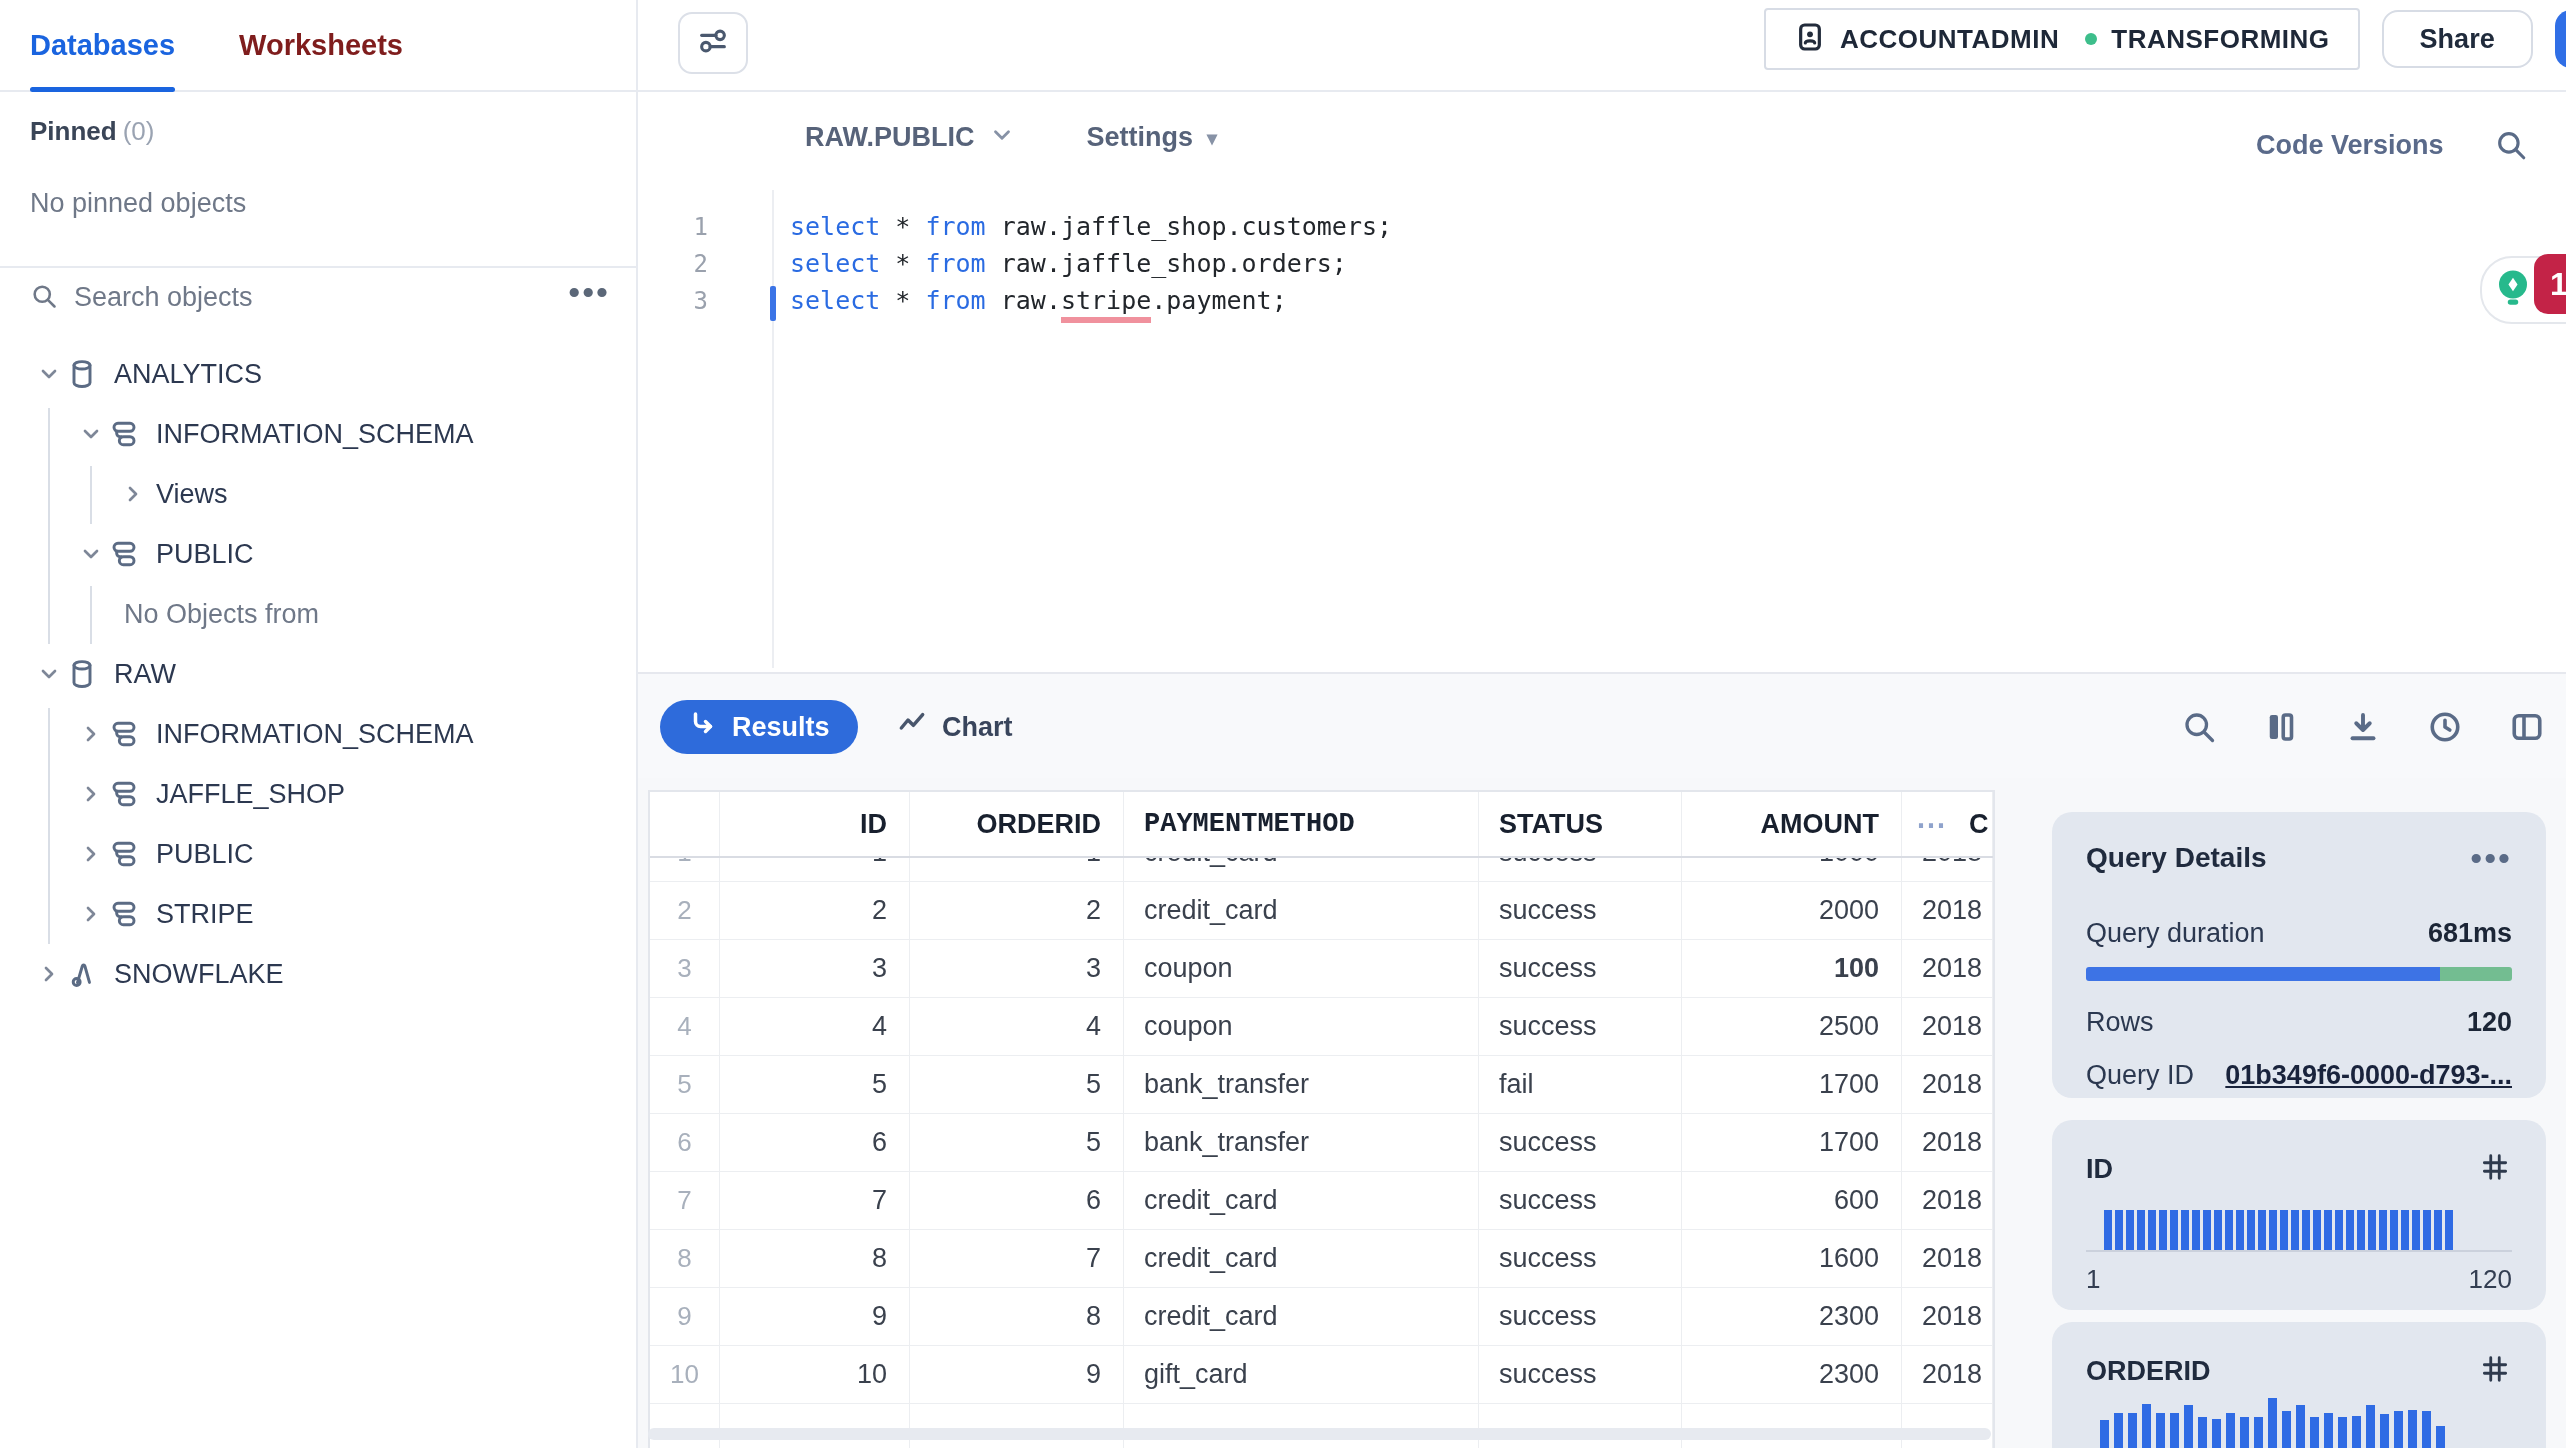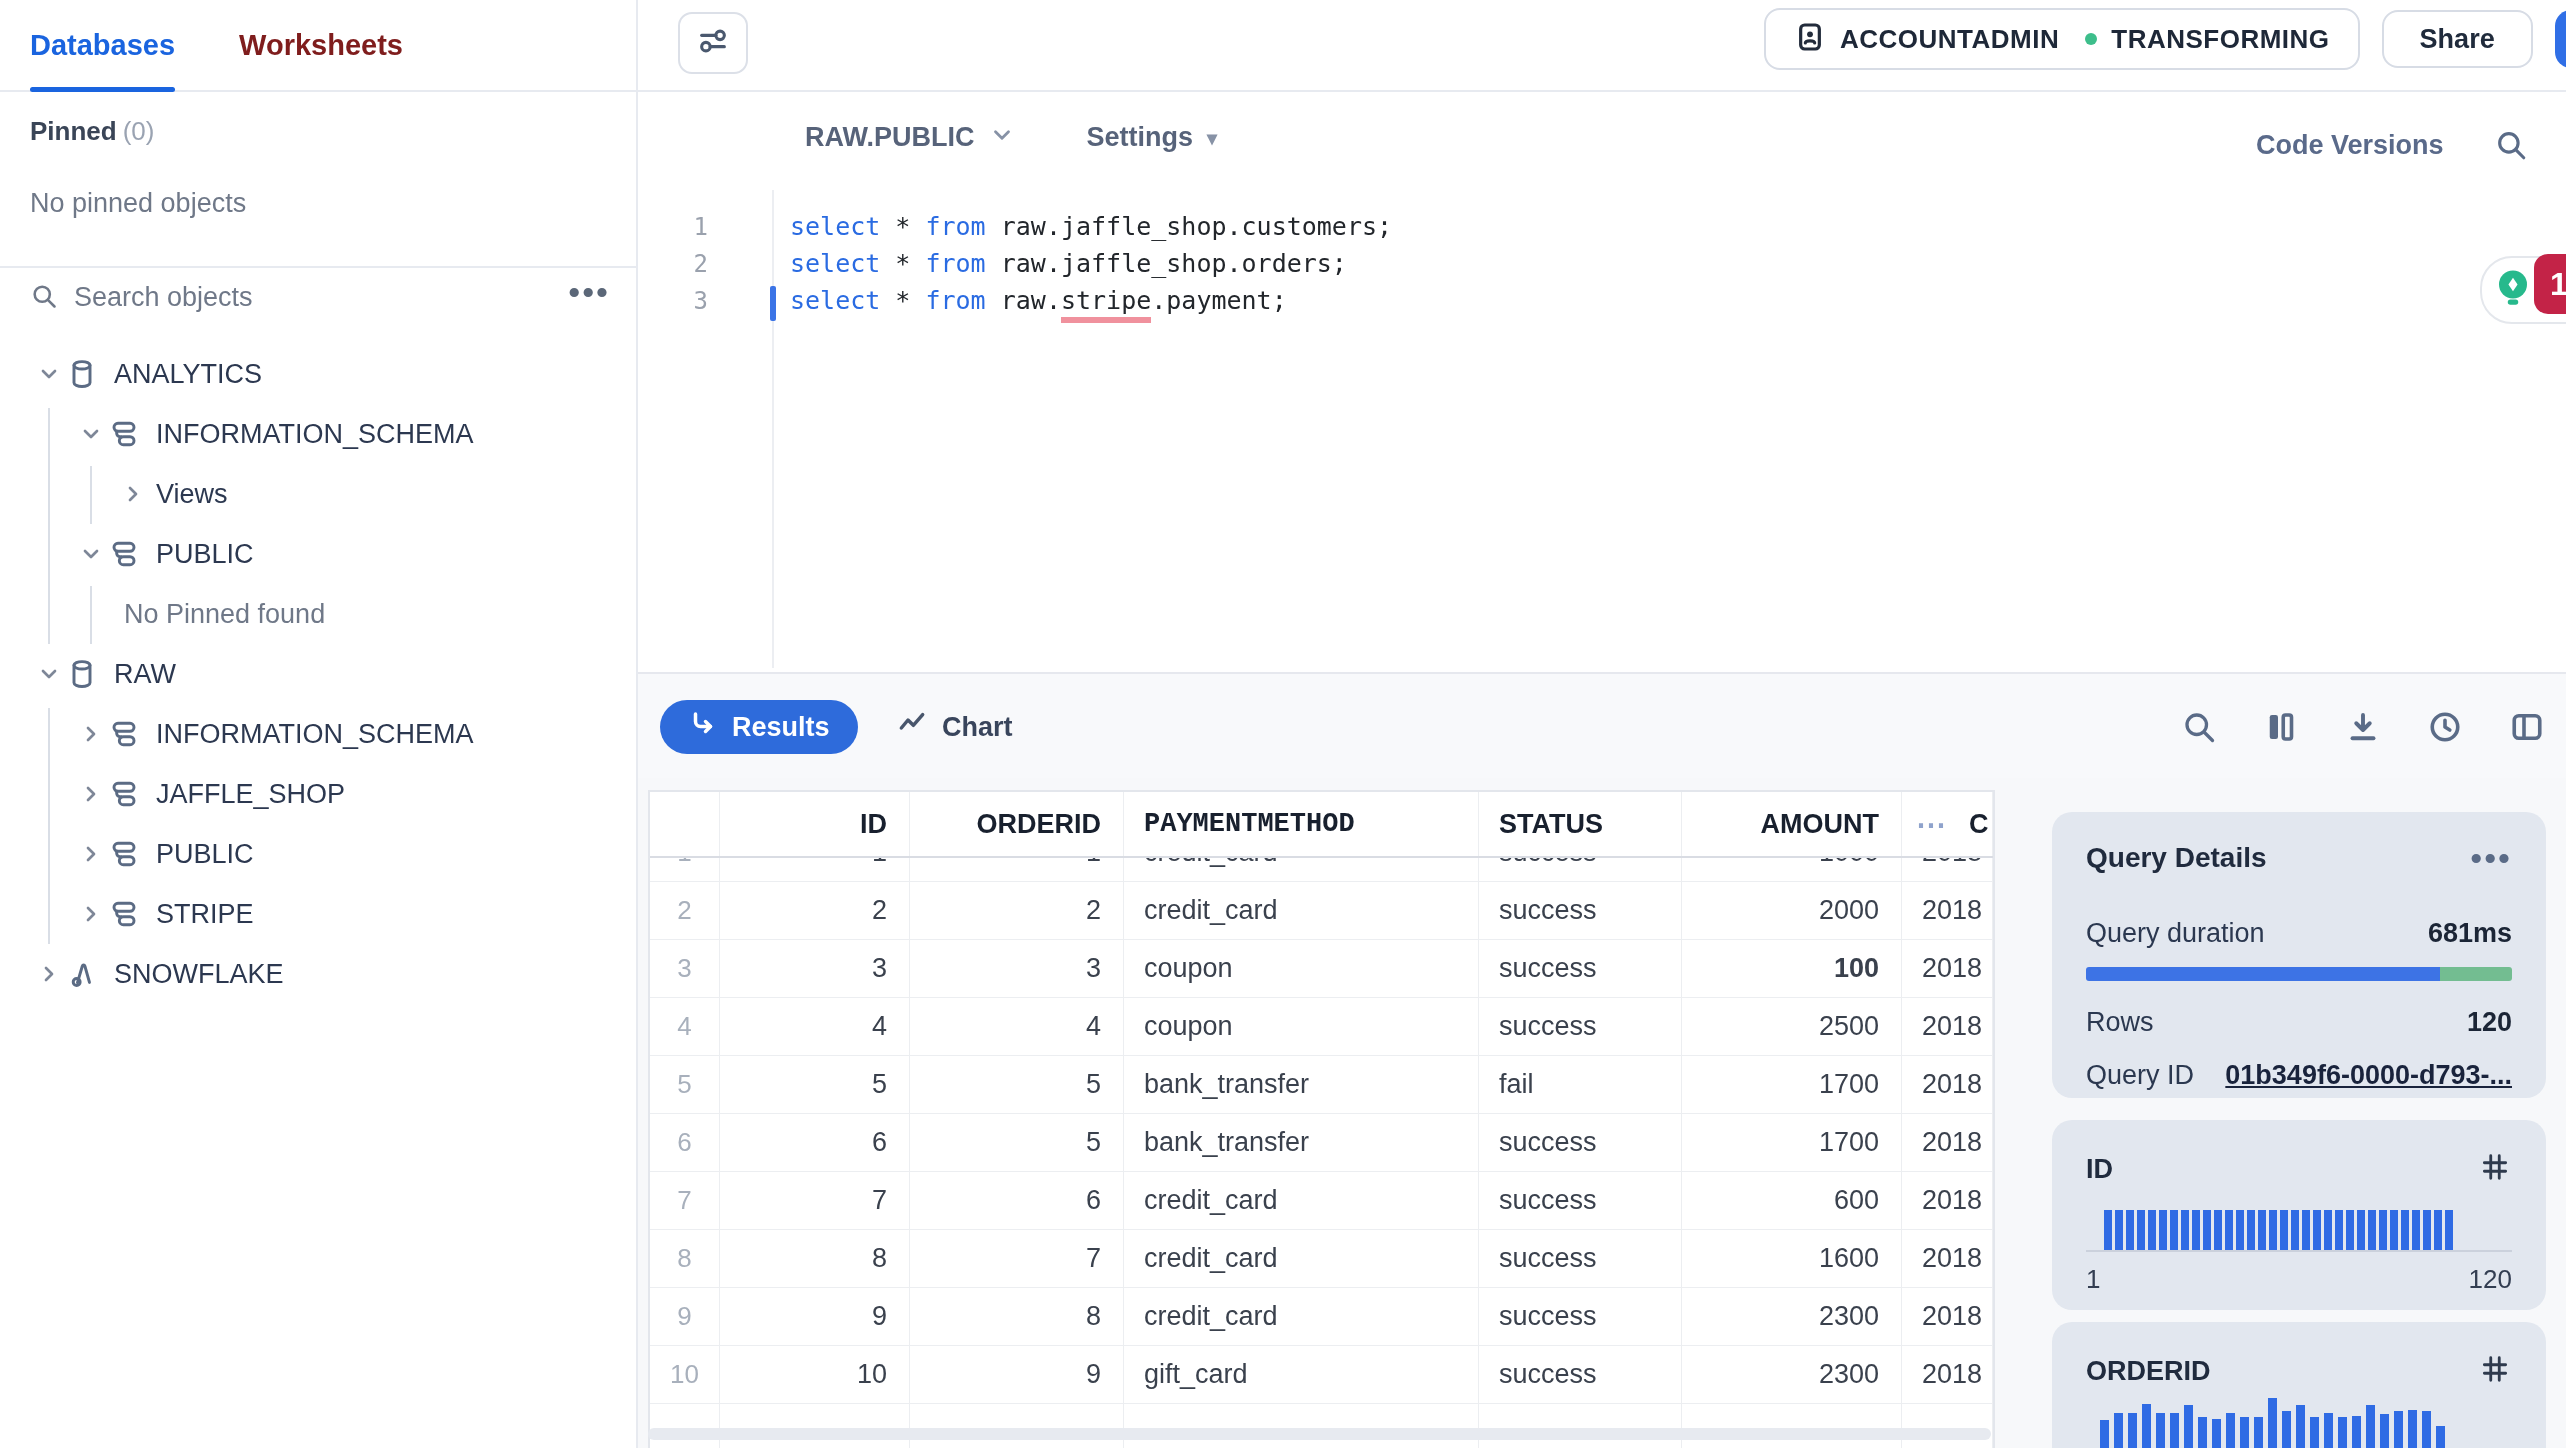--- a/index.html
+++ b/index.html
@@ -25,21 +25,21 @@
   .trow .chev.collapsed svg{transform:rotate(-90deg);}
   .trow .ticon{width:40px;height:34px;display:flex;align-items:center;flex:none;margin-left:2px;}
   .trow .tlabel{font-size:27px;font-weight:500;color:#2C3850;margin-left:8px;white-space:nowrap;}
   .trow.empty .tlabel{color:#6F7888;font-weight:400;margin-left:0;}
   .guide{position:absolute;width:2px;background:#D9DEE6;}
   
   .topbar{position:absolute;left:638px;top:0;right:0;height:90px;background:#fff;border-bottom:2px solid #E7EAF0;}
   .filter-btn{position:absolute;left:40px;top:12px;width:66px;height:58px;border:2px solid #DCE0E8;border-radius:14px;
               display:flex;align-items:center;justify-content:center;background:#fff;cursor:pointer;}
   .right-cluster{position:absolute;left:1126px;top:8px;display:flex;gap:22px;align-items:center;}
-  .role-pill{height:58px;border:2px solid #D7DCE5;border-radius:16px;display:flex;align-items:center;padding:0 28px;background:#fff;cursor:pointer;}
+  .role-pill{height:58px;border:2px solid #D7DCE5;border-radius:4px;display:flex;align-items:center;padding:0 28px;background:#fff;cursor:pointer;}
   .role-pill .lbl{font-size:26px;font-weight:600;color:#1E2838;letter-spacing:.5px;margin-left:14px;white-space:nowrap;}
   .green-dot{width:12px;height:12px;border-radius:50%;background:#3DBE8B;margin:0 14px 0 26px;}
   .wh-lbl{font-size:26px;font-weight:600;color:#1E2838;letter-spacing:.5px;white-space:nowrap;}
   .share-btn{height:58px;border:2px solid #D7DCE5;border-radius:16px;background:#fff;font-size:27px;font-weight:600;color:#202B3C;
              padding:0 36px;display:flex;align-items:center;cursor:pointer;font-family:inherit;}
   .run-split{height:58px;width:152px;background:#306FE6;border-radius:16px;display:flex;align-items:center;overflow:hidden;cursor:pointer;}
   .run-play{width:76px;display:flex;align-items:center;justify-content:center;}
   
   .ed-toolbar{position:absolute;left:805px;top:122px;display:flex;align-items:center;gap:72px;}
   .ed-dd{display:flex;align-items:center;font-size:27px;font-weight:600;color:#57637A;cursor:pointer;}
@@ -174,21 +174,21 @@
           <div class="ticon">
             <svg width="32" height="32" viewBox="0 0 24 24">
               <rect x="4.5" y="4" width="15" height="6" rx="3" class="icon-stroke" style="stroke:#5B6B84"></rect>
               <path d="M6.5 10v1.5c0 1.4 1.1 2.5 2.5 2.5h1" class="icon-stroke" style="stroke:#5B6B84"></path>
               <rect x="8.5" y="14" width="11" height="6" rx="3" class="icon-stroke" style="stroke:#5B6B84"></rect>
             </svg>
           </div>
           <div class="tlabel">PUBLIC</div>
         </div>
         <div class="trow empty" style="padding-left: 124px;">
-          <div class="tlabel">No Pinned found</div>
+          <div class="tlabel">No Objects from</div>
         </div>
         <div class="trow" style="padding-left: 34px;">
           <div class="chev">
             <svg width="24" height="24" viewBox="0 0 16 16">
               <path d="M4 6l4 4 4-4" fill="none" stroke="#7E8798" stroke-width="1.8" stroke-linecap="round" stroke-linejoin="round"></path>
             </svg>
           </div>
           <div class="ticon">
             <svg width="32" height="32" viewBox="0 0 24 24">
               <ellipse cx="12" cy="5.5" rx="6" ry="2.8" class="icon-stroke" style="stroke:#5B6B84"></ellipse>

